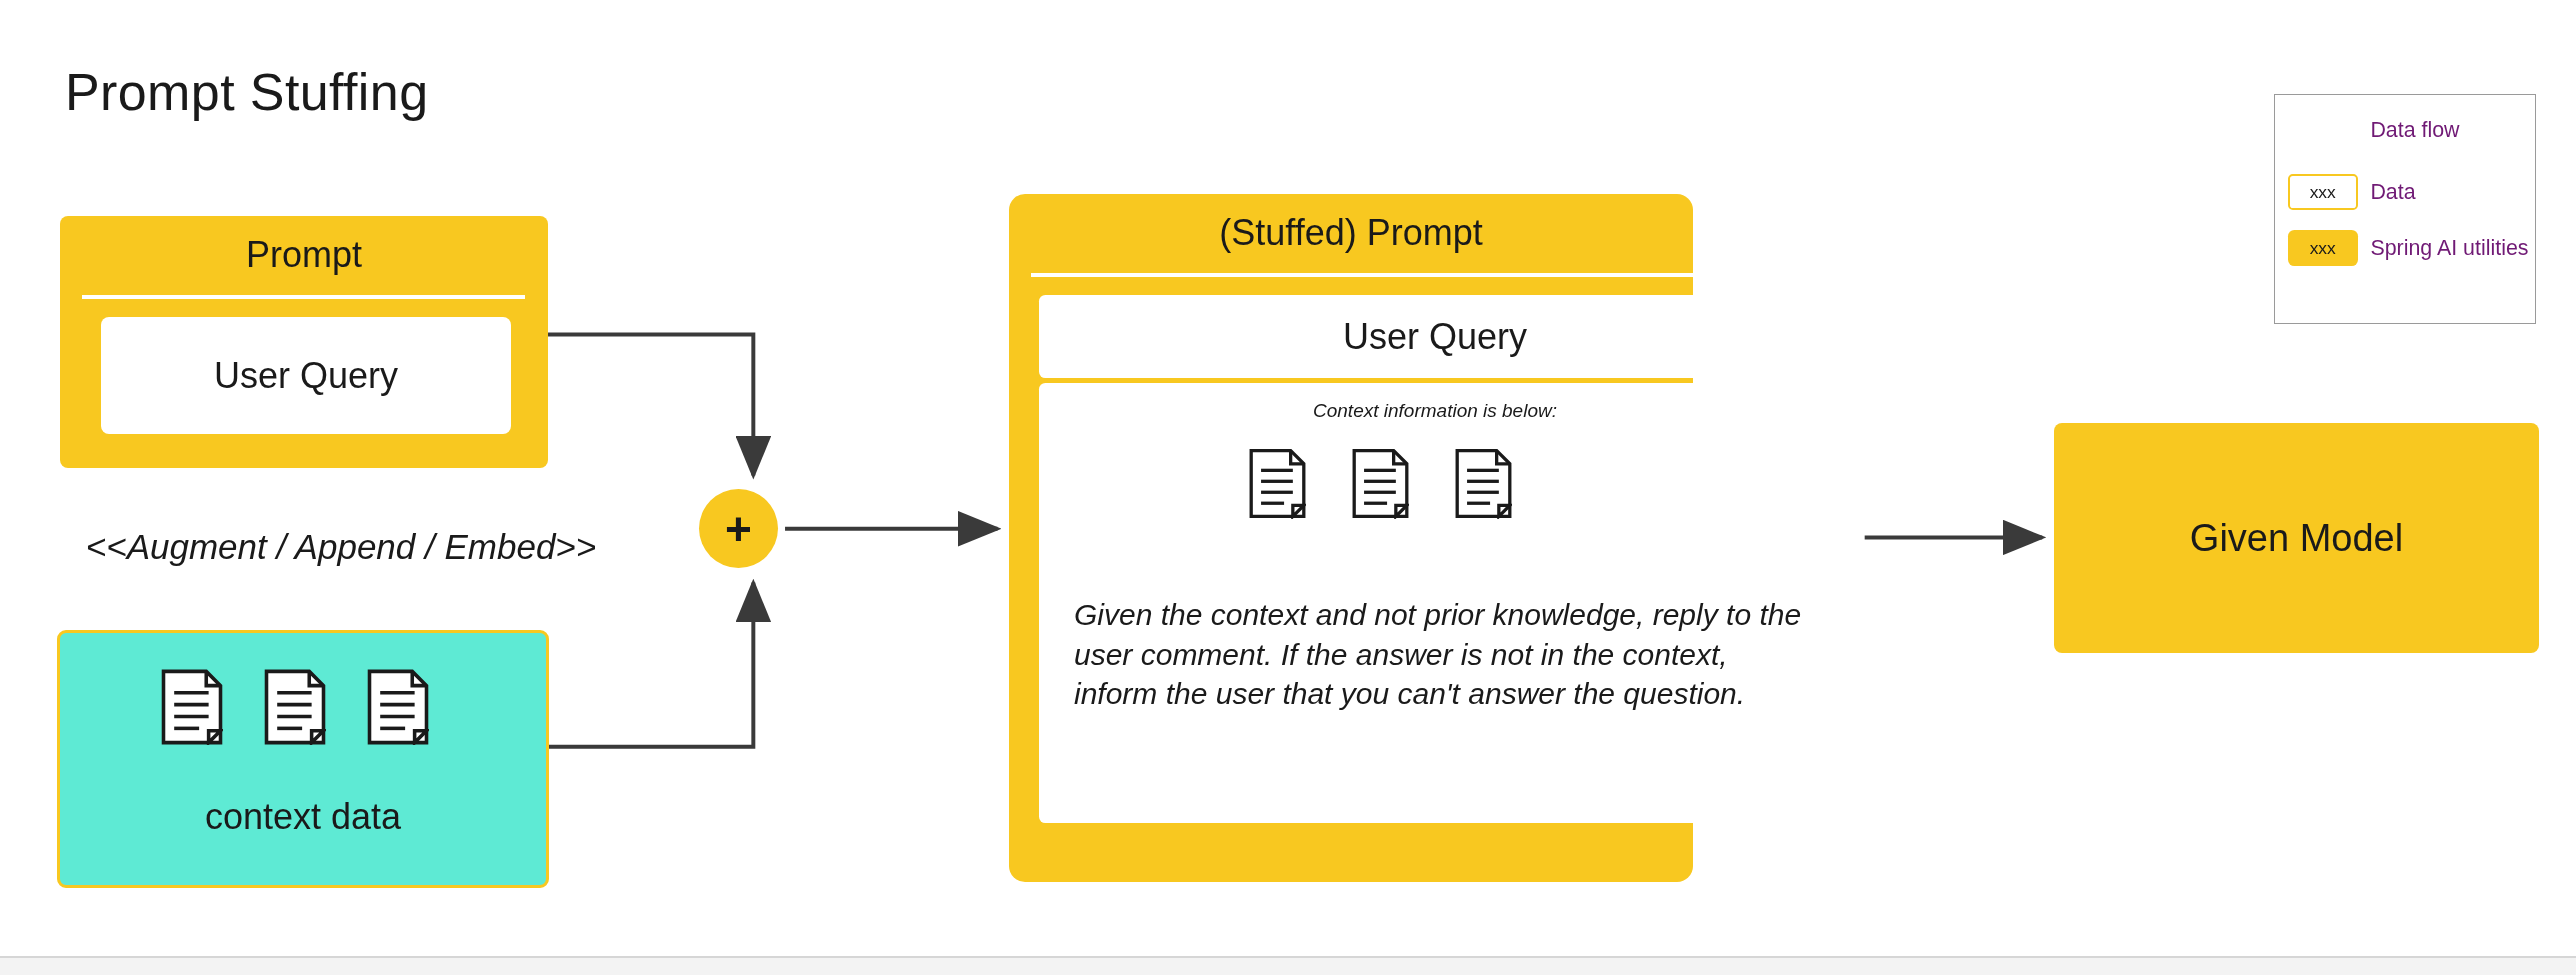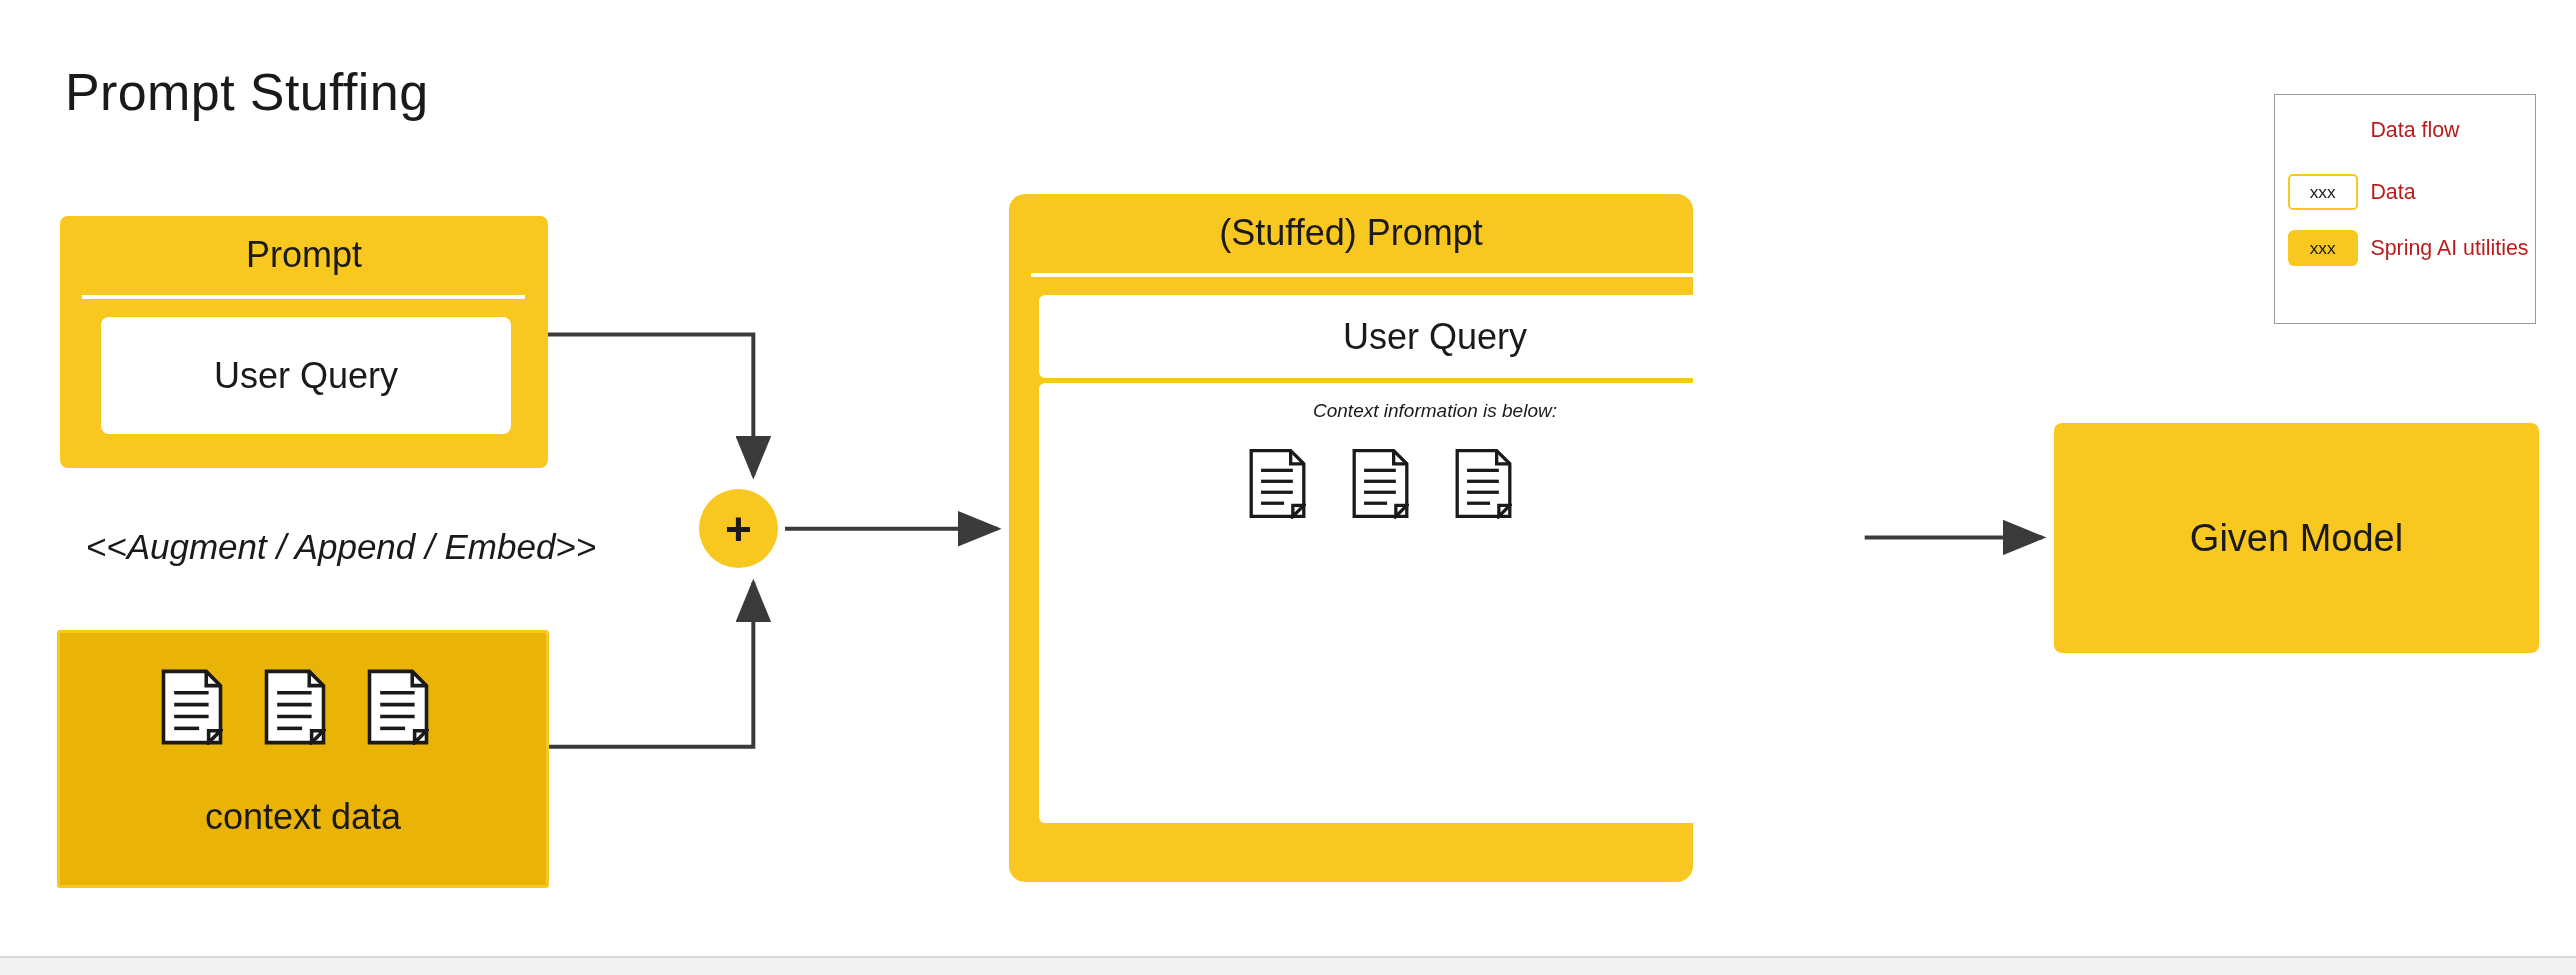--- a/index.html
+++ b/index.html
@@ -117,23 +117,23 @@
     color: #1a1a1a;
   }
 
   
   .context-box {
     position: absolute;
     left: 57px;
     top: 630px;
     width: 492px;
     height: 258px;
-    background: #eab308;
+    background: #5eead4;
     border: 3.2px solid #f8c820;
-    border-radius: 3px;
+    border-radius: 9px;
     box-sizing: border-box;
   }
   .doc-row {
     position: absolute;
     display: flex;
     gap: 41px;
   }
   .context-box .doc-row {
     left: 101px;
     top: 36px;
@@ -281,21 +281,21 @@
   }
   .legend-swatch.util {
     background: #f8c820;
     border-radius: 6.3px;
   }
   .legend-swatch.arrow {
     background: transparent;
   }
   .legend-text {
     font-size: 21.4px;
-    color: #b91c1c;
+    color: #701a75;
     line-height: 1.15;
     width: 159px;
   }
 
   
   .bottom-rule {
     position: absolute;
     left: 0;
     top: 956px;
     width: 2576px;
@@ -419,20 +419,21 @@
             <path d="M2,2 H38 L50,14 V62 H2 Z" fill="#ffffff" stroke="#1a1a1a" stroke-width="3"></path>
             <path d="M38,2 V14 H50" fill="none" stroke="#1a1a1a" stroke-width="3"></path>
             <path d="M50,52 L40,62 L40,52 Z" fill="#ffffff" stroke="#1a1a1a" stroke-width="3"></path>
             <line x1="11" y1="20" x2="40" y2="20" stroke="#1a1a1a" stroke-width="3"></line>
             <line x1="11" y1="30" x2="40" y2="30" stroke="#1a1a1a" stroke-width="3"></line>
             <line x1="11" y1="40" x2="40" y2="40" stroke="#1a1a1a" stroke-width="3"></line>
             <line x1="11" y1="50" x2="32" y2="50" stroke="#1a1a1a" stroke-width="3"></line>
           </svg>
         </span>
       </div>
+      <div class="instruction">Given the context and not prior knowledge, reply to the user comment. If the answer is not in the context, inform the user that you can't answer the question.</div>
     </div>
   </div>
 
   <div class="chat-model">Given Model</div>
 
   <div class="legend">
     <div class="legend-row r1">
       <div class="legend-swatch arrow"></div>
       <div class="legend-text">Data flow</div>
     </div>

